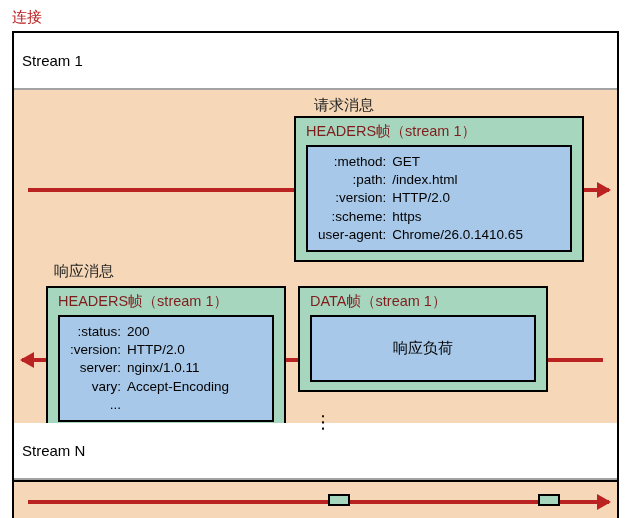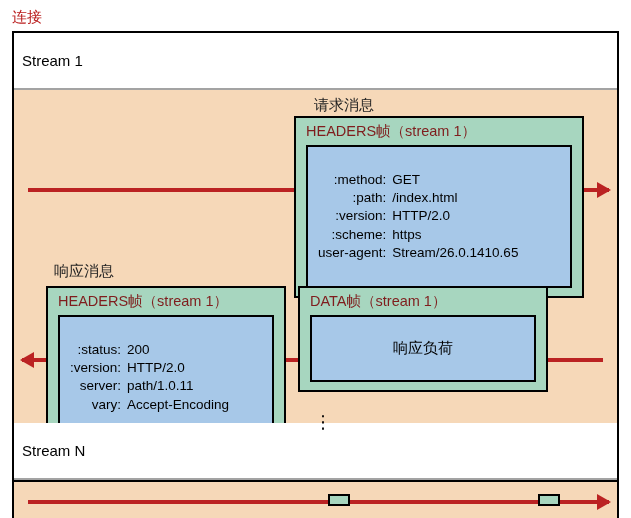--- a/index.html
+++ b/index.html
@@ -7,21 +7,21 @@
   .canvas { width: 631px; height: 518px; position: relative; padding: 8px 12px 12px 12px; }
   .conn-label { font-size: 15px; color: #b91c1c; margin-bottom: 4px; }
   .outer { border: 2px solid #000; background: #fff; }
   .stream-hdr { border-bottom: 2px solid #a3a3a3; padding: 19px 8px; font-size: 15px; background: #fff; }
   .stream-body { background: #f6d8b8; position: relative; }
   .body1 { height: 333px; }
   .bodyN { height: 64px; border-top: 2px solid #000; }
   .sect-label { position: absolute; font-size: 15px; color: #222; }
   .frame { position: absolute; background: #a7d6bf; border: 2px solid #000; padding: 4px 10px 8px 10px; }
   .frame-title { font-size: 14.5px; color: #7f1d1d; margin-bottom: 4px; }
-  .inner { background: #a7c8e8; border: 2px solid #000; padding: 24px 10px; }
+  .inner { background: #a7c8e8; border: 2px solid #000; padding: 6px 10px; }
   .kv { display: table; font-size: 13.5px; line-height: 1.35; }
   .kv > div { display: table-row; }
   .kv .k { display: table-cell; text-align: right; padding-right: 6px; white-space: nowrap; }
   .kv .v { display: table-cell; text-align: left; white-space: nowrap; }
   .payload { background: #a7c8e8; border: 2px solid #000; text-align: center; padding: 22px 0; font-size: 15px; }
   .arrow { position: absolute; height: 0; }
   .arrow .shaft { position: absolute; top: -2px; left: 0; right: 0; height: 4px; background: #b22; }
   .arrow .head-r { position: absolute; right: -2px; top: -8px; width: 0; height: 0; border-top: 8px solid transparent; border-bottom: 8px solid transparent; border-left: 14px solid #b22; }
   .arrow .head-l { position: absolute; left: -2px; top: -8px; width: 0; height: 0; border-top: 8px solid transparent; border-bottom: 8px solid transparent; border-right: 14px solid #b22; }
   .mini { position: absolute; width: 22px; height: 12px; background: #a7d6bf; border: 2px solid #000; top: -8px; }
@@ -67,41 +67,41 @@
               <div>
                 <span class="k">:version:</span>
                 <span class="v">HTTP/2.0</span>
               </div>
               <div>
                 <span class="k">:scheme:</span>
                 <span class="v">https</span>
               </div>
               <div>
                 <span class="k">user-agent:</span>
-                <span class="v">Stream/26.0.1410.65</span>
+                <span class="v">Chrome/26.0.1410.65</span>
               </div>
             </div>
         </div>
       </div>
 
       <div class="frame" style="left:32px; top:196px; width:240px;">
         <div class="frame-title">HEADERS帧（stream 1）</div>
         <div class="inner">
           <div class="kv" id="resp-kv">
               <div>
                 <span class="k">:status:</span>
                 <span class="v">200</span>
               </div>
               <div>
                 <span class="k">:version:</span>
                 <span class="v">HTTP/2.0</span>
               </div>
               <div>
                 <span class="k">server:</span>
-                <span class="v">path/1.0.11</span>
+                <span class="v">nginx/1.0.11</span>
               </div>
               <div>
                 <span class="k">vary:</span>
                 <span class="v">Accept-Encoding</span>
               </div>
               <div>
                 <span class="k">...</span>
                 <span class="v"></span>
               </div>
             </div>

